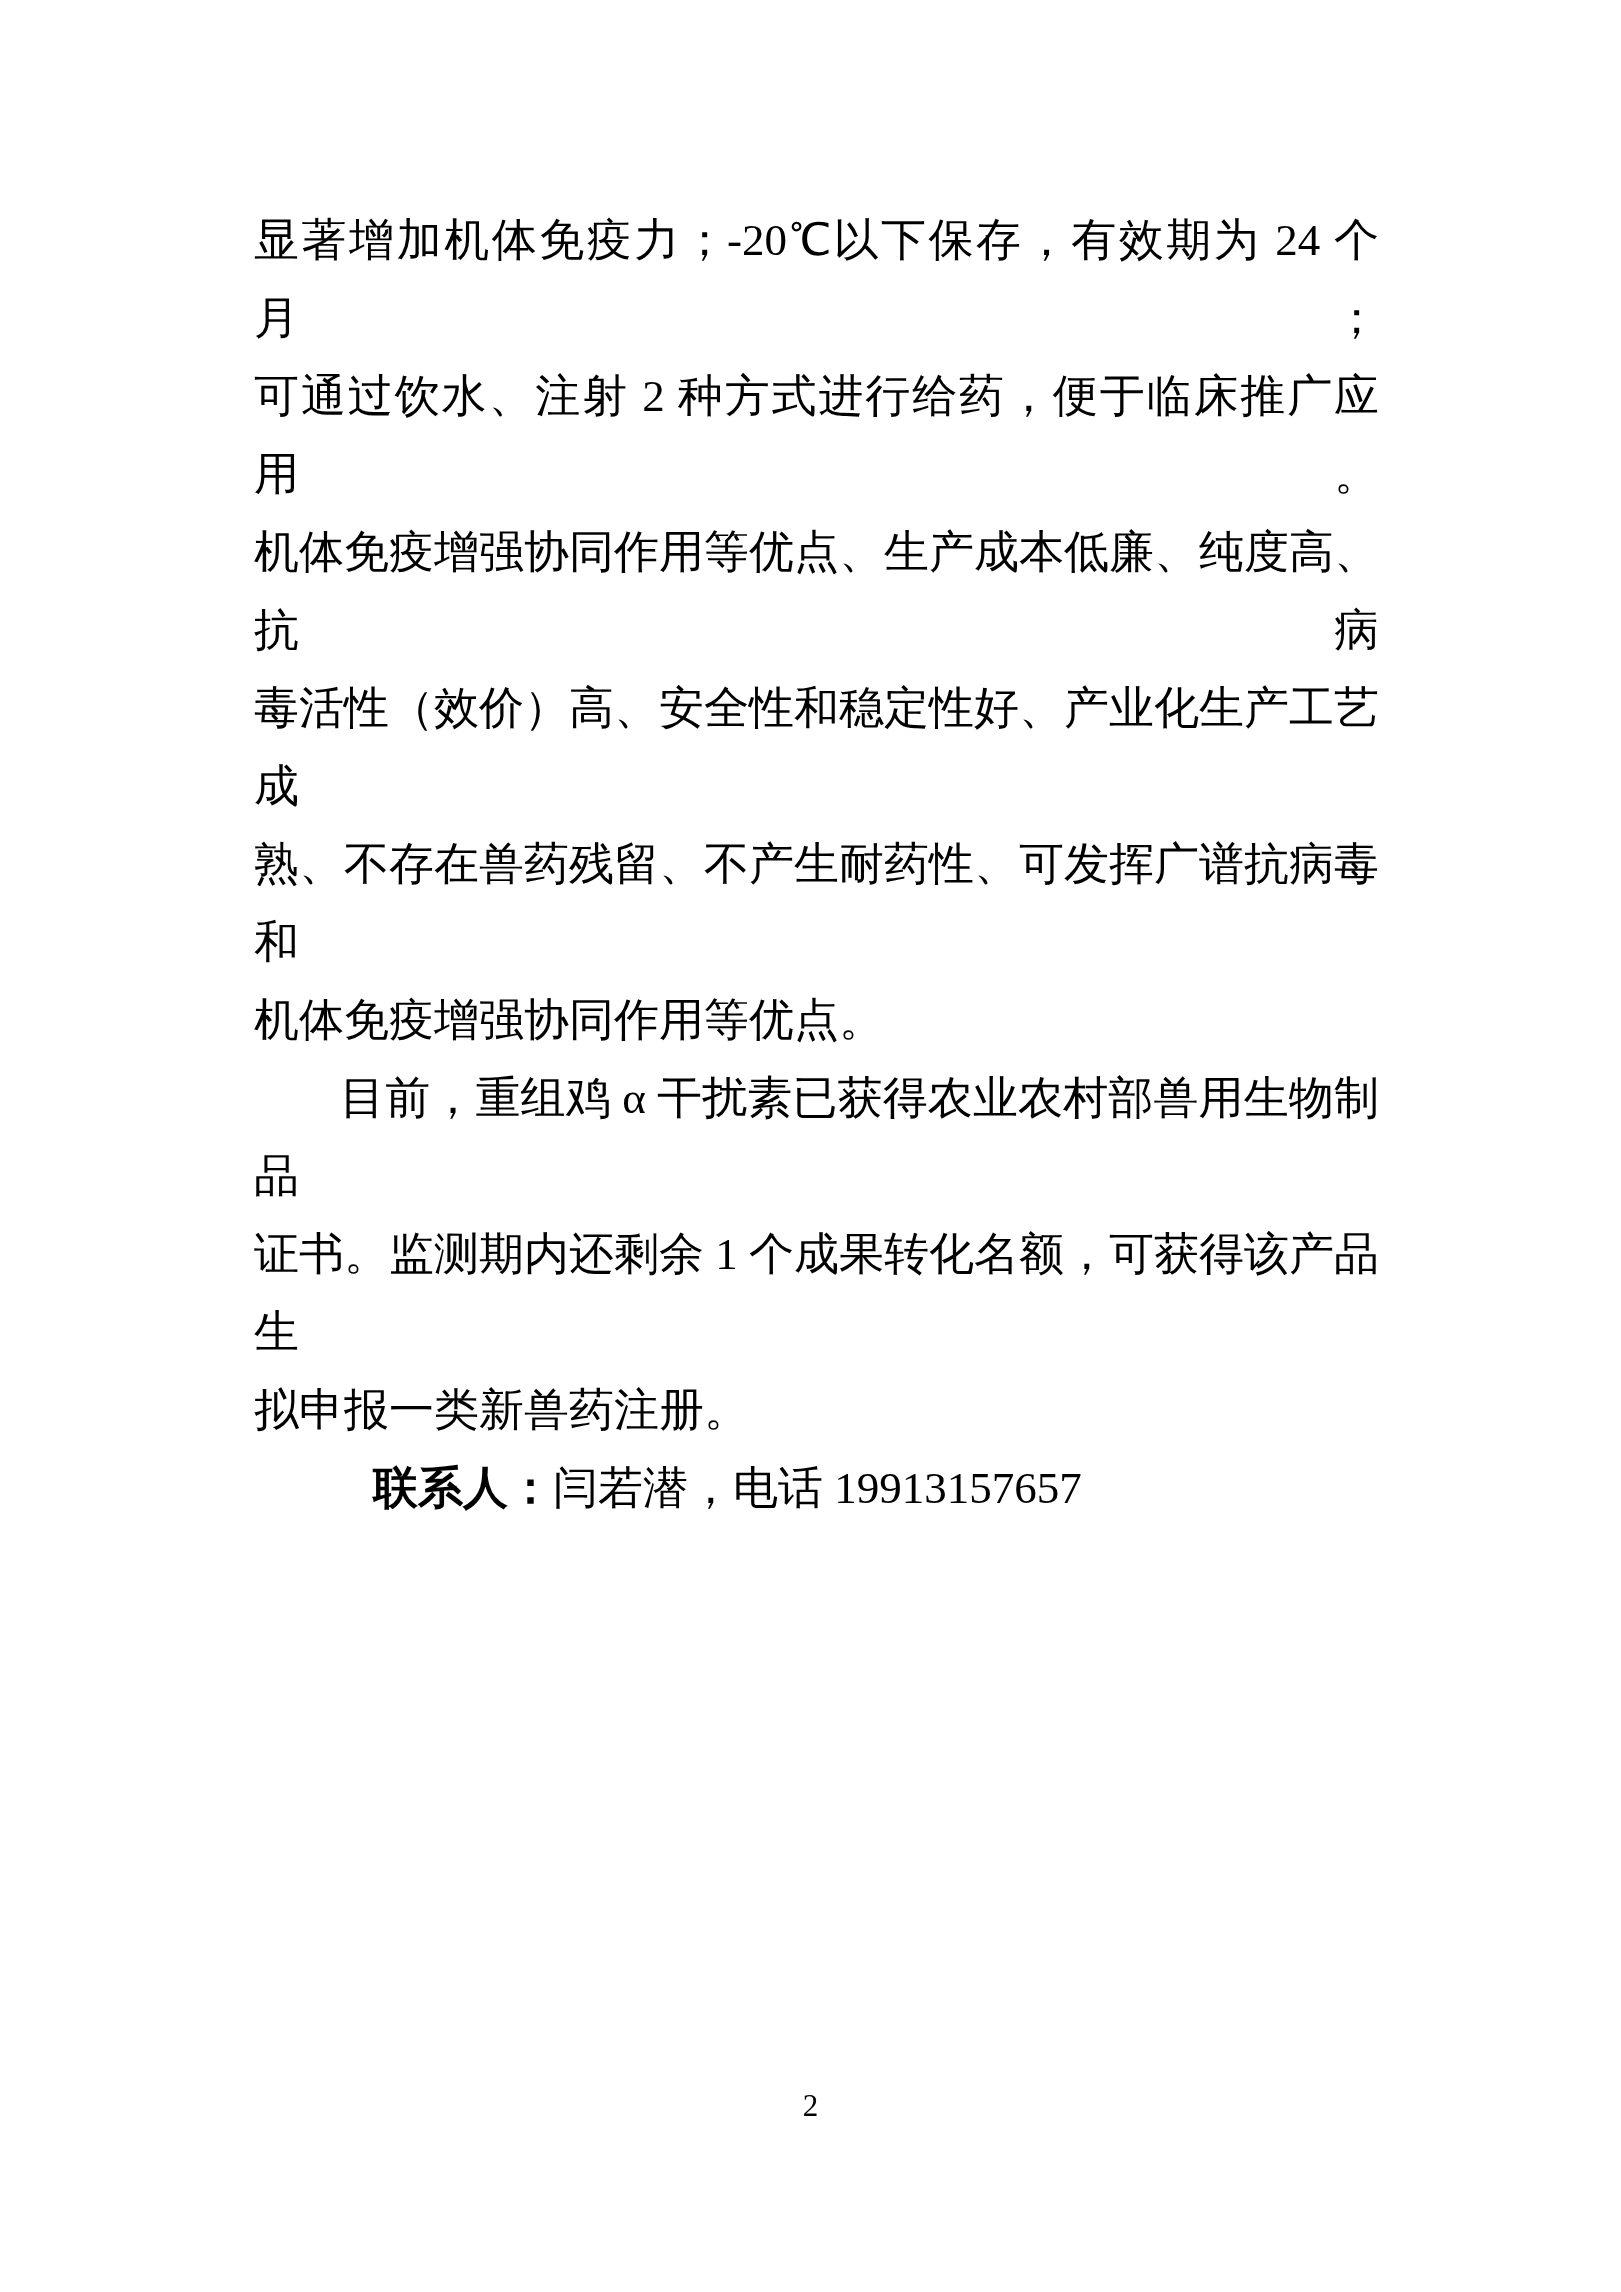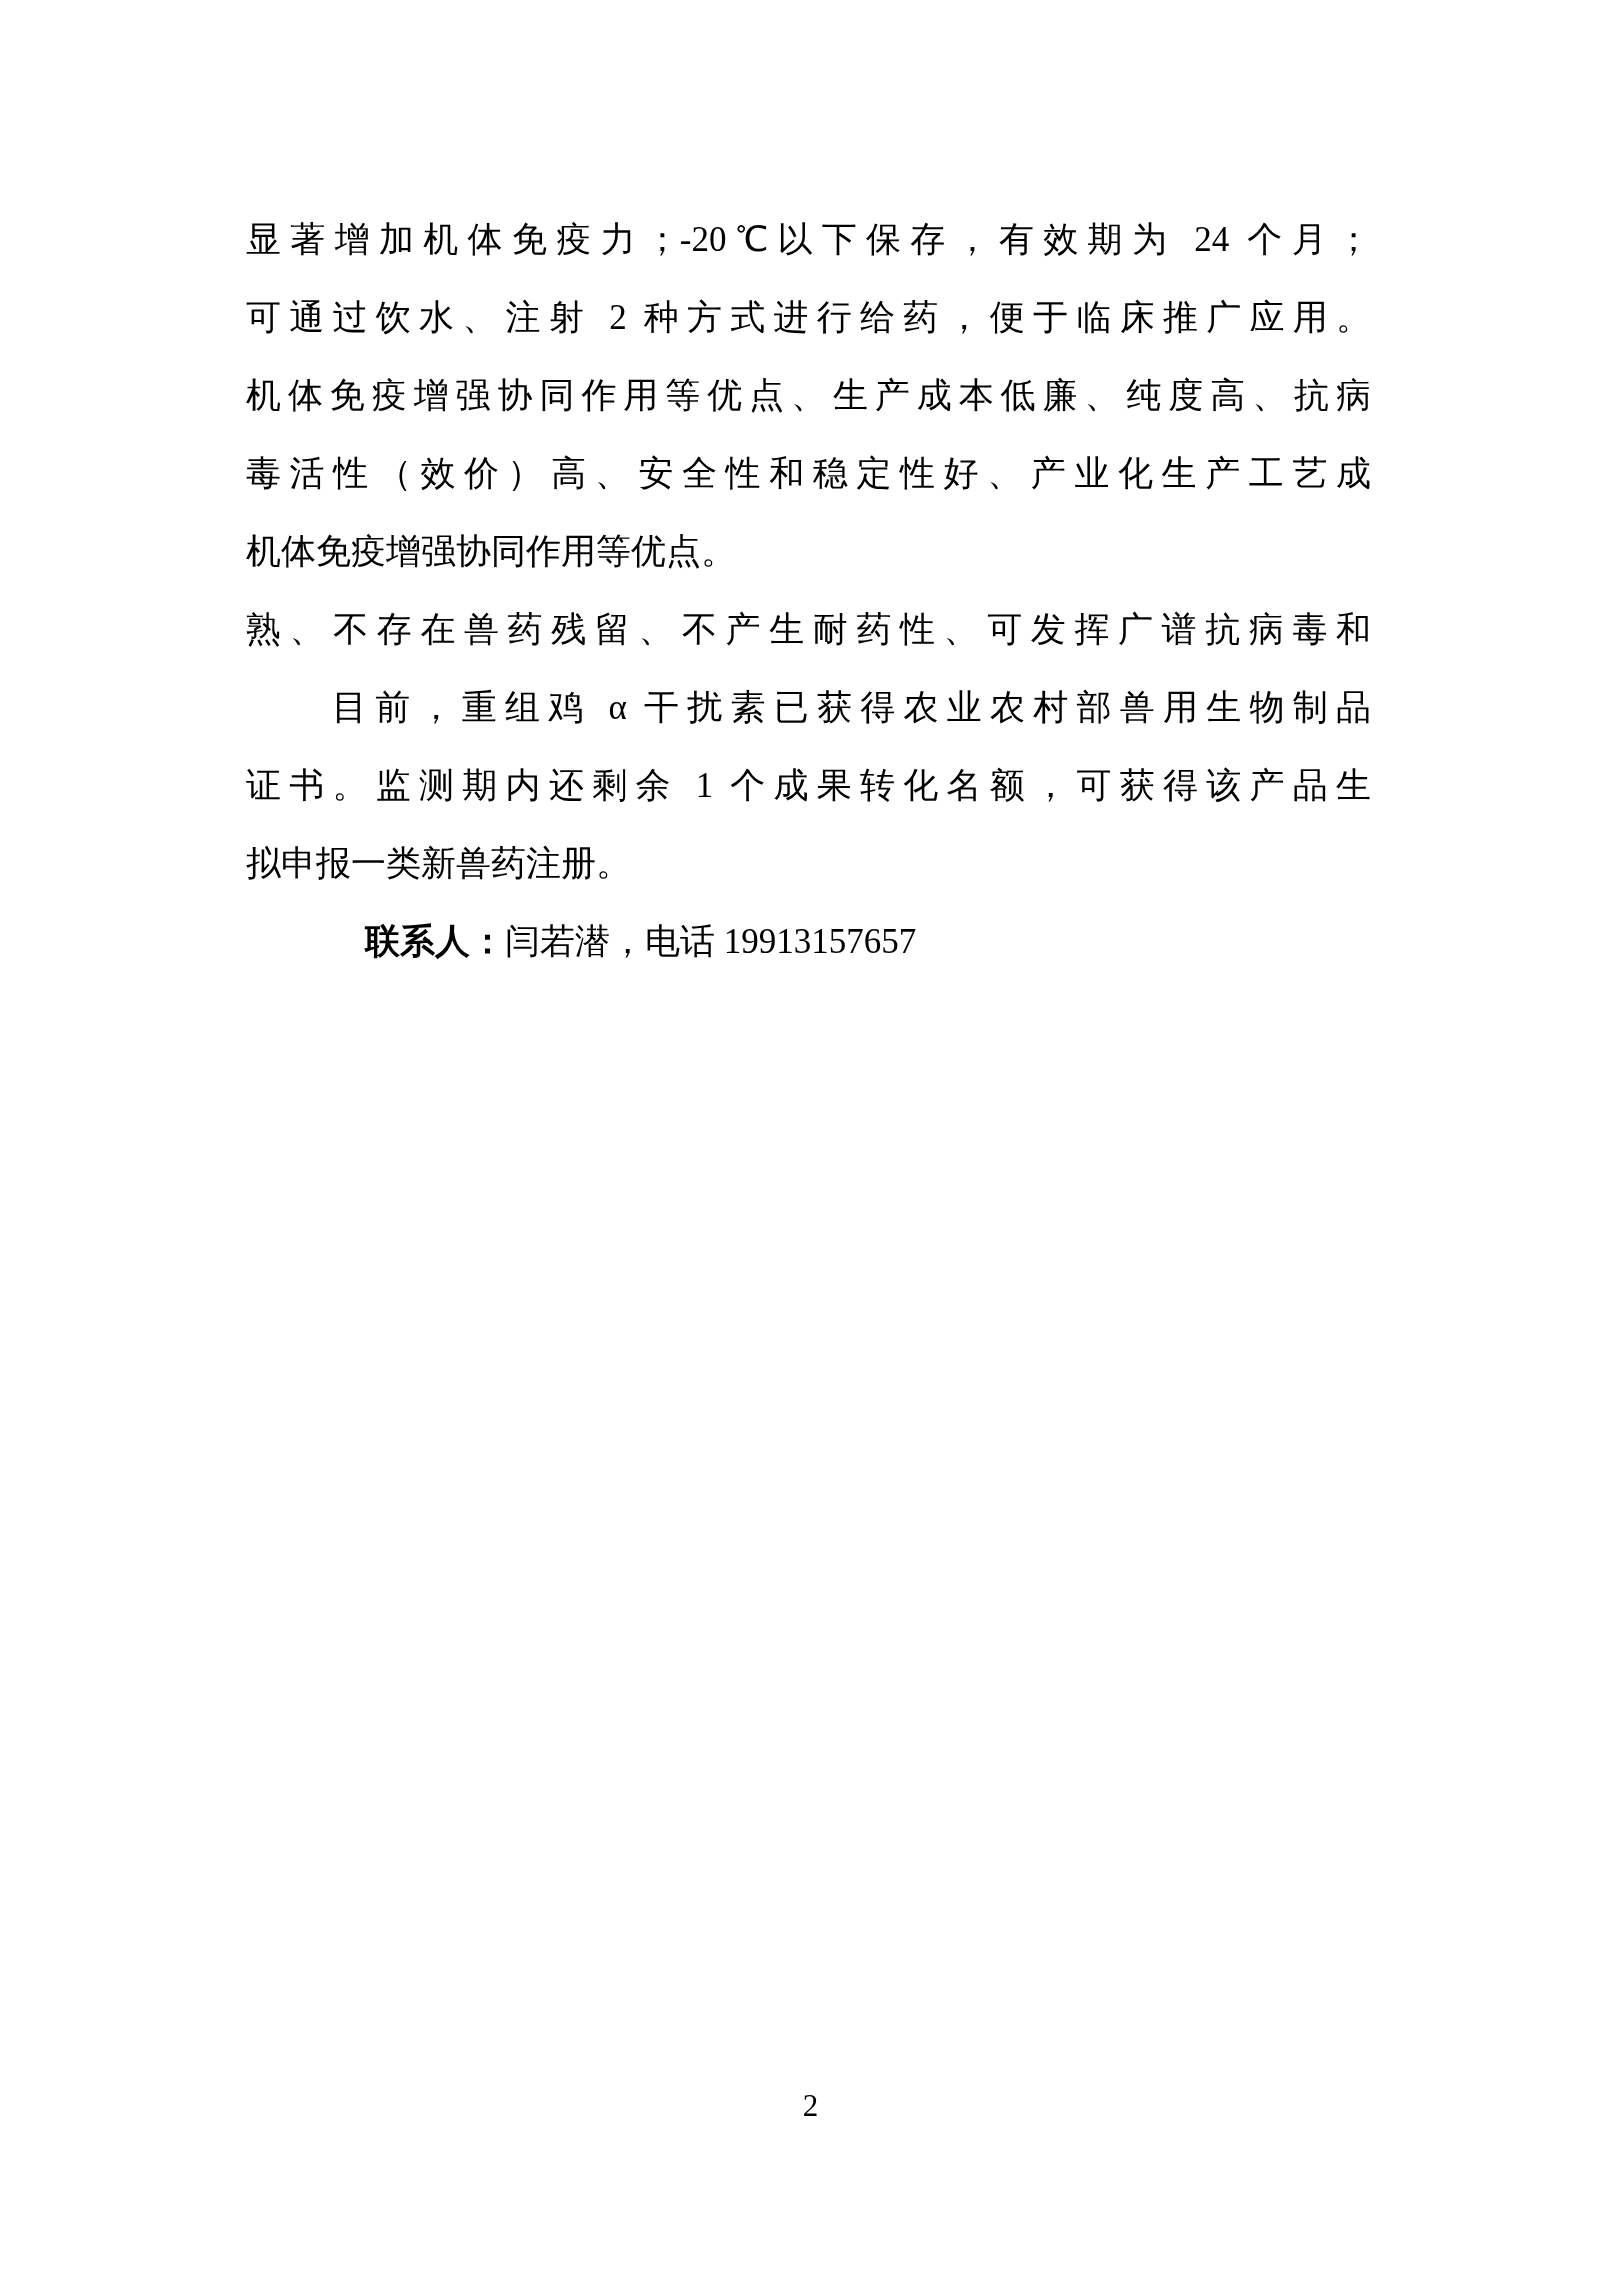--- a/index.html
+++ b/index.html
@@ -11,24 +11,24 @@
     position: relative;
     width: 1621px;
     height: 2293px;
     background: #ffffff;
     color: #000000;
     font-family: "Liberation Serif", serif;
     overflow: hidden;
   }
   .text-block {
     position: absolute;
-    left: 246px;
+    left: 254px;
     top: 201px;
     width: 1125px;
-    font-size: 35px;
+    font-size: 45px;
     line-height: 78px;
   }
   .line {
     text-align: justify;
     text-align-last: justify;
     white-space: normal;
   }
   .line.last {
     text-align: justify;
     text-align-last: left;
@@ -59,23 +59,23 @@
   <div class="text-block">
 
     <div class="line">显著增加机体免疫力；-20℃以下保存，有效期为 24 个月；</div>
 
     <div class="line">可通过饮水、注射 2 种方式进行给药，便于临床推广应用。</div>
 
     <div class="line">机体免疫增强协同作用等优点、生产成本低廉、纯度高、抗病</div>
 
     <div class="line">毒活性（效价）高、安全性和稳定性好、产业化生产工艺成</div>
 
+    <div class="line">熟、不存在兽药残留、不产生耐药性、可发挥广谱抗病毒和</div>
+
     <div class="line last">机体免疫增强协同作用等优点。</div>
-
-    <div class="line">熟、不存在兽药残留、不产生耐药性、可发挥广谱抗病毒和</div>
 
     <div class="line indent">目前，重组鸡 α 干扰素已获得农业农村部兽用生物制品</div>
 
 
     <div class="line">证书。监测期内还剩余 1 个成果转化名额，可获得该产品生</div>
 
     <div class="line last">拟申报一类新兽药注册。</div>
 
     <div class="line last indent">
       <span class="contact-label">联系人：</span><span>闫若潜，电话 19913157657</span>

